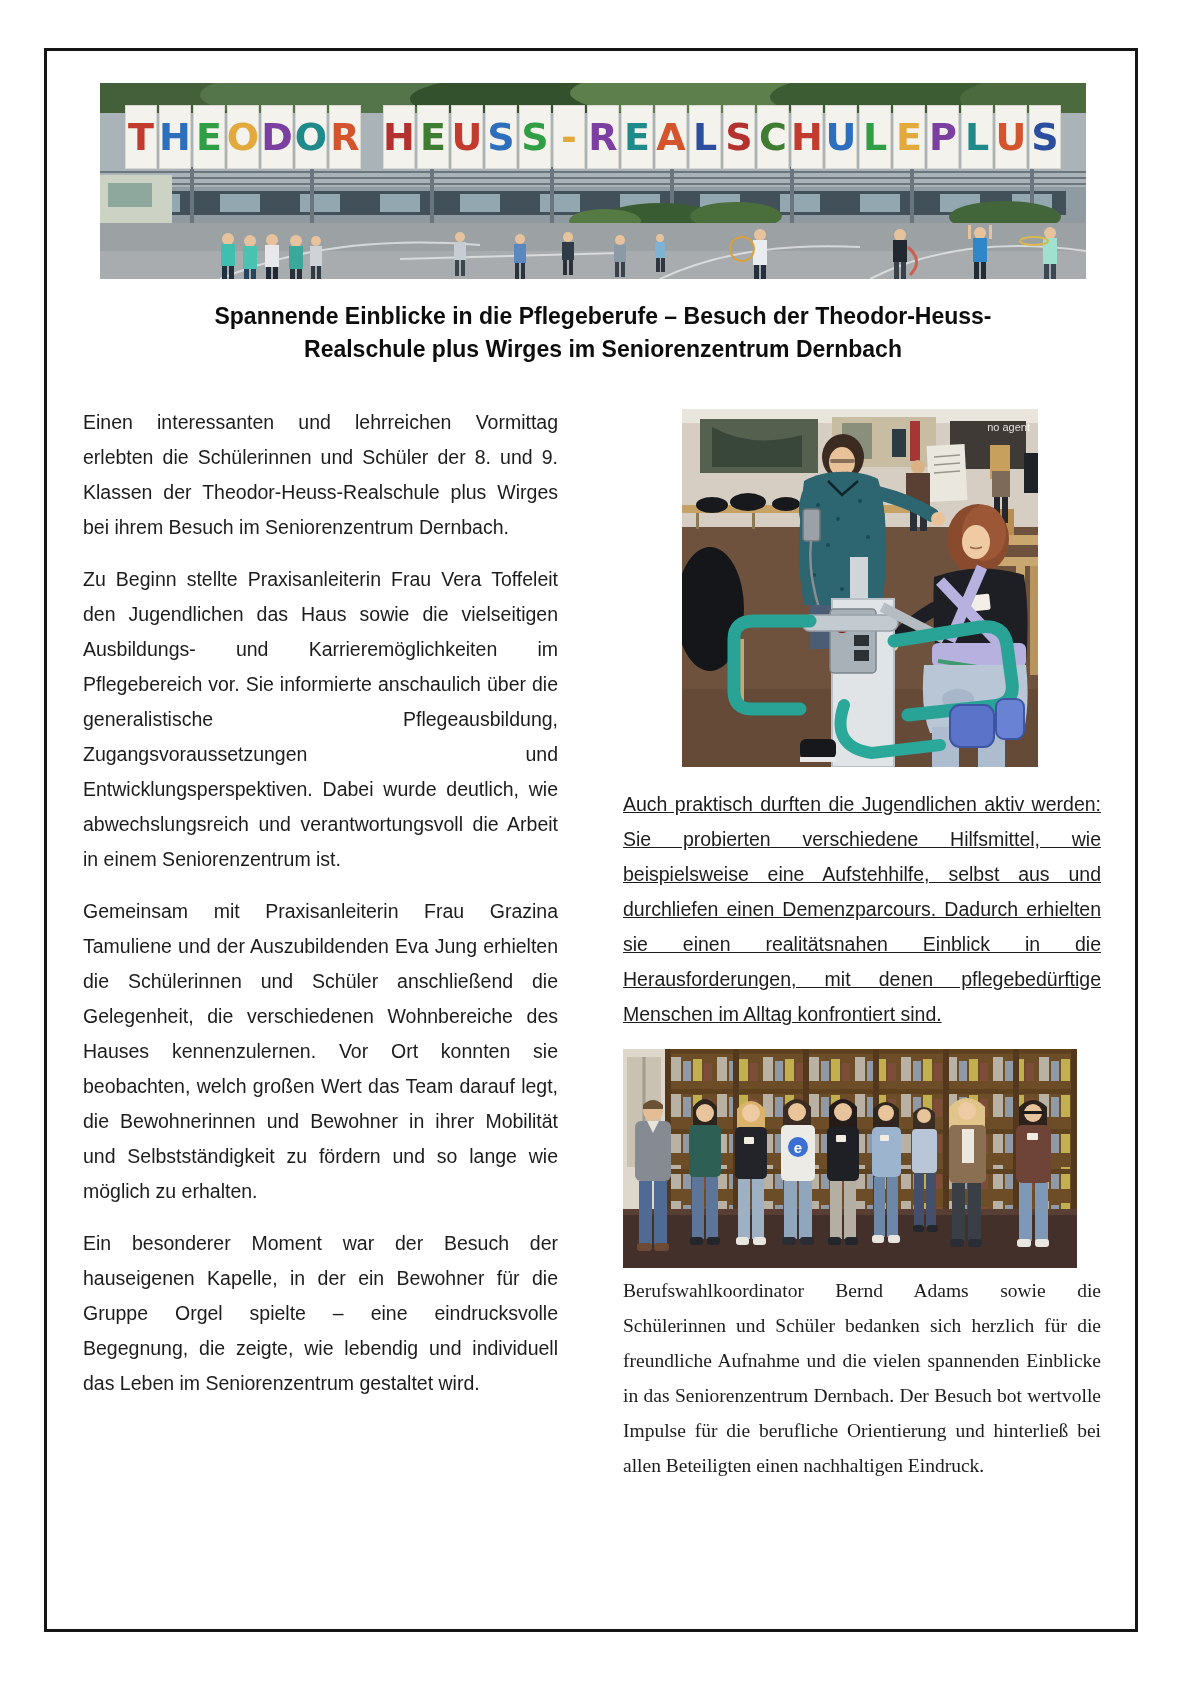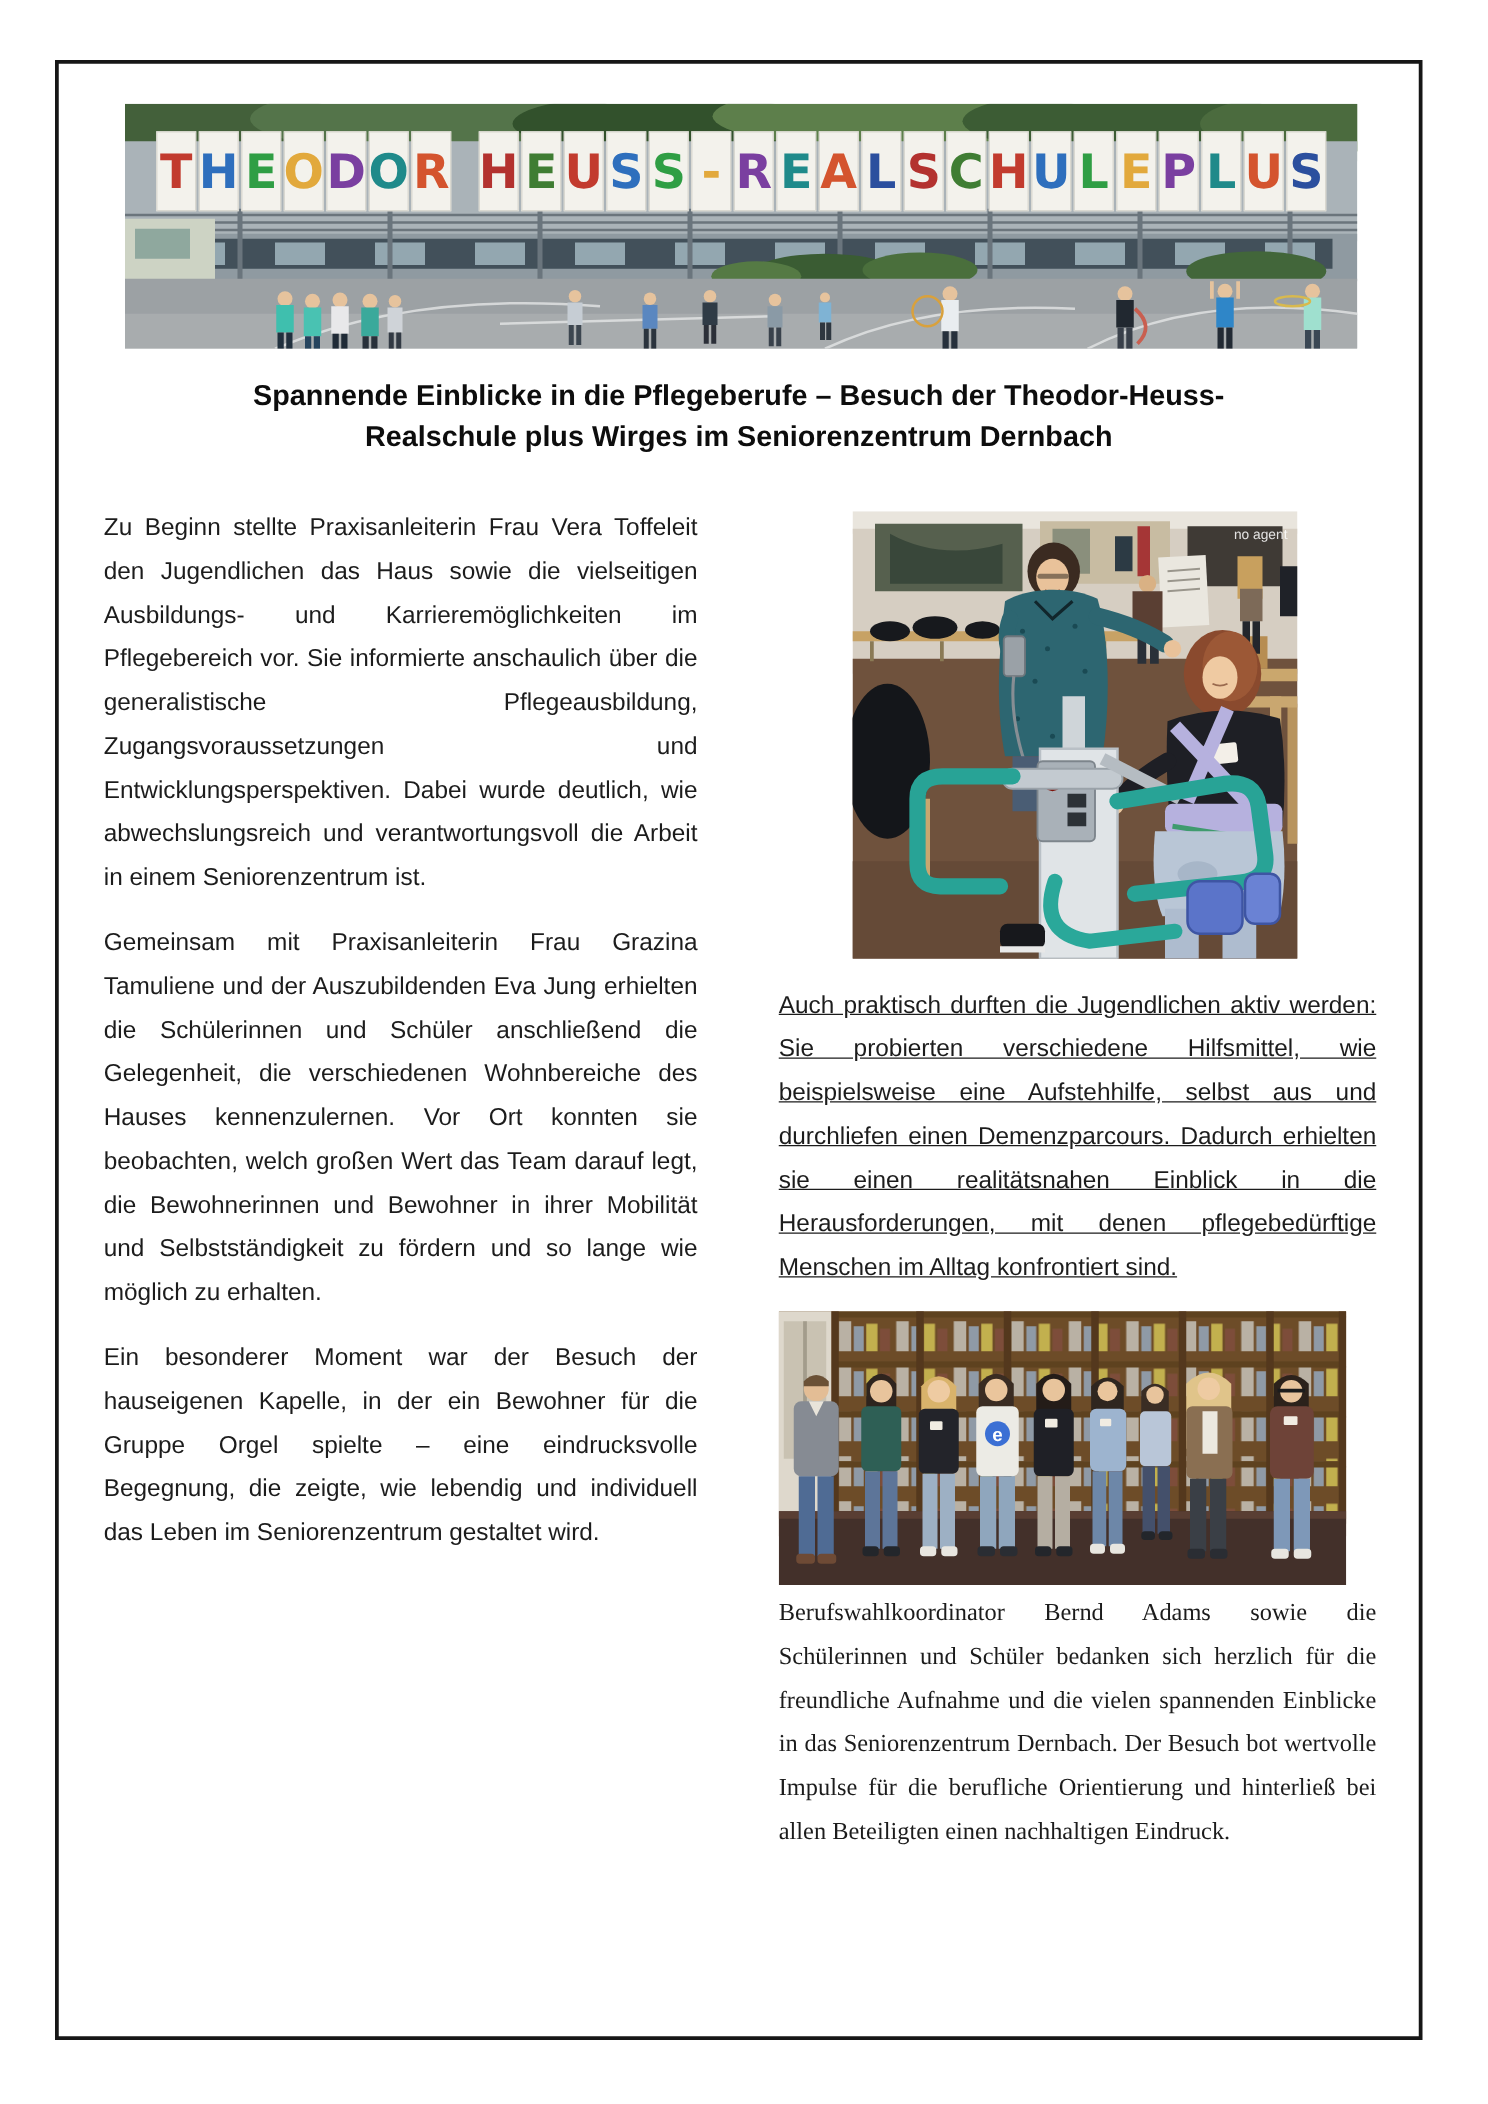--- a/index.html
+++ b/index.html
@@ -6,21 +6,21 @@
             font-family:"Liberation Sans", sans-serif;color:#1a1a1a;}
   .page{position:absolute;left:44px;top:48px;width:1088px;height:1578px;
         border:3px solid #161616;background:#ffffff;}
   .banner{position:absolute;left:53px;top:32px;width:986px;height:196px;overflow:hidden;}
   .banner svg{position:absolute;left:0;top:0;width:100%;height:100%;}
   .sign{position:absolute;left:0;right:0;top:22px;display:flex;justify-content:center;gap:2px;}
   .sign-letter{width:30px;height:62px;background:#f3f2ec;border:1px solid #d9d8d0;
                display:flex;align-items:center;justify-content:center;
                font-family:"DejaVu Sans", sans-serif;font-weight:bold;font-size:38px;line-height:1;}
   .sign-gap{width:18px;}
-  .title{position:absolute;top:249px;left:0;width:100%;margin:0;text-align:center;
+  .title{position:absolute;top:249px;left:12px;width:100%;margin:0;text-align:center;
          font-size:23px;font-weight:bold;line-height:33px;color:#0d0d0d;}
   .col{position:absolute;top:354px;font-size:19.5px;line-height:35px;text-align:justify;
        text-justify:inter-word;color:#1c1c1c;}
   .col p{margin:0 0 17px 0;}
   .col-left{left:36px;width:475px;}
   .col-right{left:576px;width:478px;}
   .photo{display:block;}
   .photo-1{width:356px;height:358px;margin:4px 0 0 59px;}
   .photo-2{width:454px;height:219px;margin:0;}
   .para-top{margin:20px 0 17px 0 !important;text-decoration:underline;}
@@ -213,20 +213,21 @@
         <span class="sign-letter" style="color: rgb(43, 79, 158);">S</span>
       </div>
   </div>
 
   <h1 class="title">
     <span>Spannende Einblicke in die Pflegeberufe – Besuch der Theodor-Heuss-</span><br>
     <span>Realschule plus Wirges im Seniorenzentrum Dernbach</span>
   </h1>
 
   <div class="col col-left">
+    <p>Einen interessanten und lehrreichen Vormittag erlebten die Schülerinnen und Schüler der 8. und 9. Klassen der Theodor-Heuss-Realschule plus Wirges bei ihrem Besuch im Seniorenzentrum Dernbach.</p>
     <p>Zu Beginn stellte Praxisanleiterin Frau Vera Toffeleit den Jugendlichen das Haus sowie die vielseitigen Ausbildungs- und Karrieremöglichkeiten im Pflegebereich vor. Sie informierte anschaulich über die generalistische Pflegeausbildung, Zugangsvoraussetzungen und Entwicklungsperspektiven. Dabei wurde deutlich, wie abwechslungsreich und verantwortungsvoll die Arbeit in einem Seniorenzentrum ist.</p>
     <p>Gemeinsam mit Praxisanleiterin Frau Grazina Tamuliene und der Auszubildenden Eva Jung erhielten die Schülerinnen und Schüler anschließend die Gelegenheit, die verschiedenen Wohnbereiche des Hauses kennenzulernen. Vor Ort konnten sie beobachten, welch großen Wert das Team darauf legt, die Bewohnerinnen und Bewohner in ihrer Mobilität und Selbstständigkeit zu fördern und so lange wie möglich zu erhalten.</p>
     <p>Ein besonderer Moment war der Besuch der hauseigenen Kapelle, in der ein Bewohner für die Gruppe Orgel spielte – eine eindrucksvolle Begegnung, die zeigte, wie lebendig und individuell das Leben im Seniorenzentrum gestaltet wird.</p>
   </div>
 
   <div class="col col-right">
 
     <svg class="photo photo-1" viewBox="0 0 356 358">
       <rect x="0" y="0" width="356" height="18" fill="#e9e5dd"></rect>
       <rect x="0" y="14" width="356" height="116" fill="#d6cec2"></rect>

